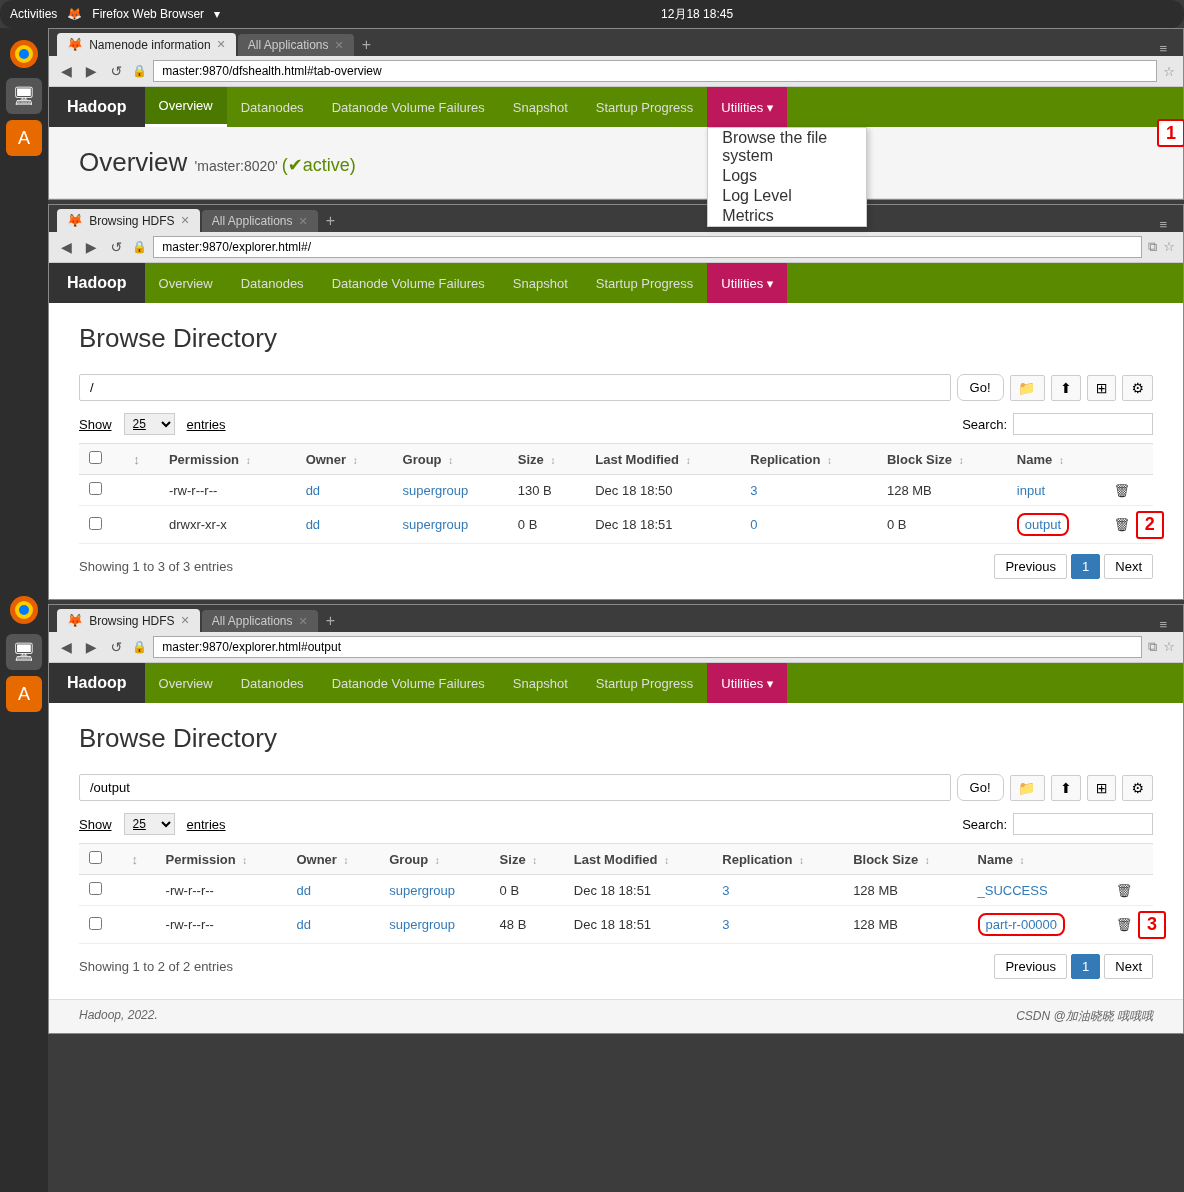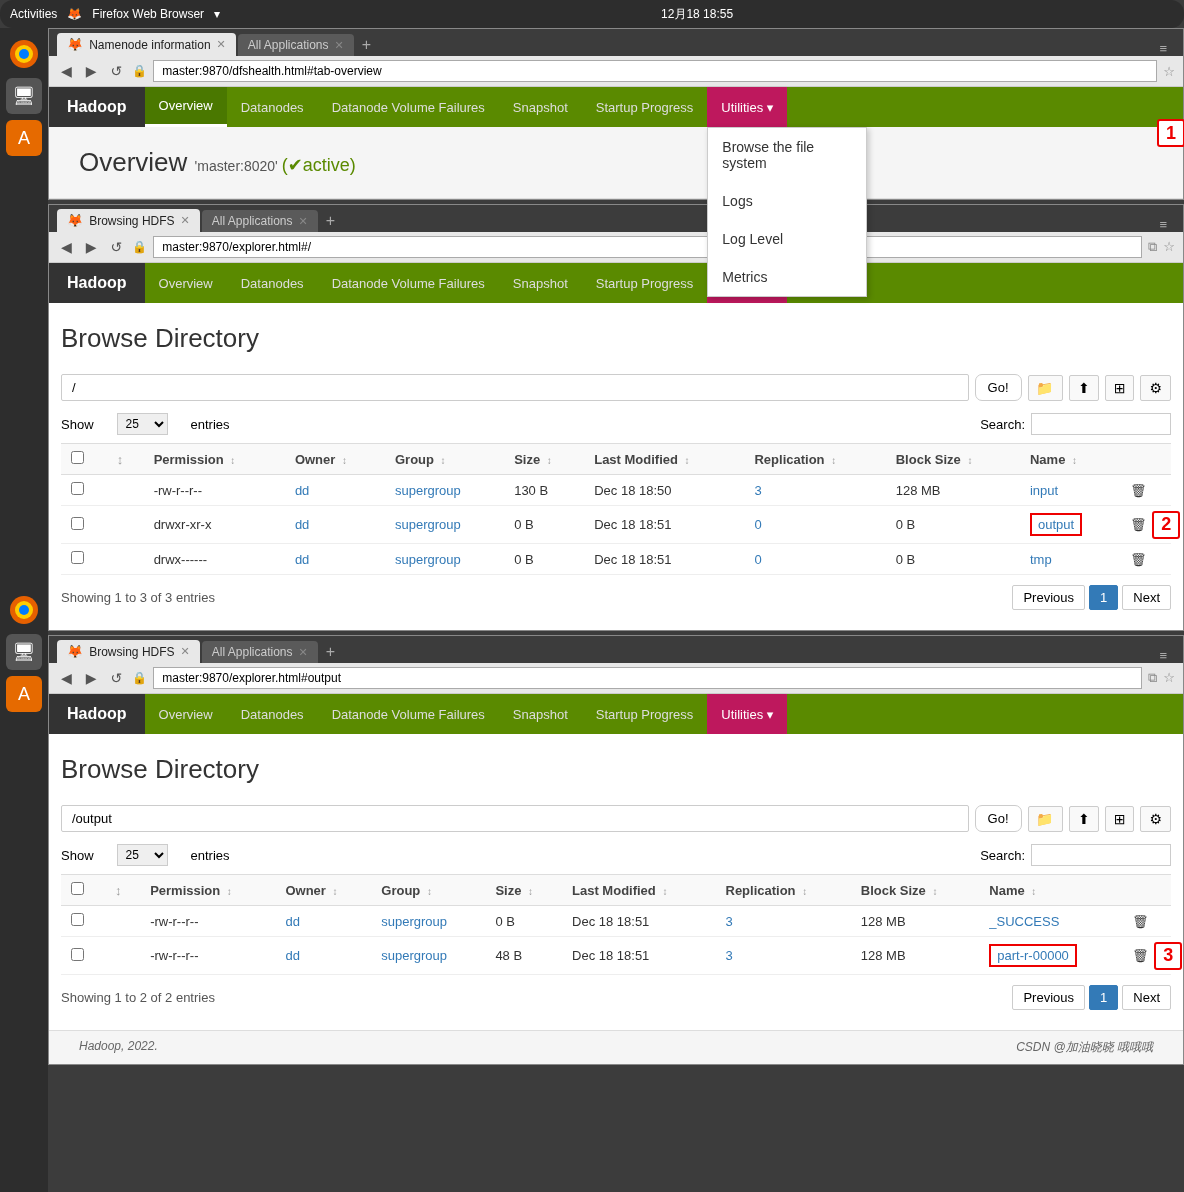--- a/index.html
+++ b/index.html
@@ -161,24 +161,24 @@
     .dropdown-menu {
       position: absolute;
       top: 40px;
       background: #fff;
       border: 1px solid #ccc;
       box-shadow: 2px 2px 6px rgba(0,0,0,0.2);
       min-width: 160px;
       z-index: 100;
     }
     .dropdown-item {
-      padding: 11px 14px;
+      padding: 1px 14px;
       cursor: pointer;
       color: #333;
-      font-size: 14px;
+      font-size: 16px;
     }
     .dropdown-item.active-item { background: #fff; font-weight: normal; }
 
     
     .annotation-number {
       position: absolute;
       background: #fff;
       border: 2px solid #e00;
       color: #e00;
       font-size: 18px;
@@ -205,21 +205,21 @@
     }
     .overview-title {
       font-size: 26px;
       font-weight: 300;
       color: #333;
     }
     .overview-title .host { color: #555; font-size: 14px; }
     .overview-title .active-badge { color: #5a8a00; font-size: 18px; }
 
     
-    .dir-browser { padding: 20px 12px; background: #fff; }
+    .dir-browser { padding: 20px 30px; background: #fff; }
 
     .path-row {
       display: flex;
       align-items: center;
       gap: 6px;
       margin-bottom: 12px;
     }
     .path-input {
       flex: 1;
       border: 1px solid #ccc;
@@ -247,21 +247,22 @@
     .table-controls {
       display: flex;
       justify-content: space-between;
       align-items: center;
       margin-bottom: 8px;
       font-size: 13px;
     }
     .show-entries {
       display: flex;
       align-items: center;
-      gap: 23px;
+      gap: 12px;
+      text-decoration: underline;
     }
     .entries-select {
       border: 1px solid #ccc;
       padding: 2px 4px;
       font-size: 12px;
     }
     .search-box {
       display: flex;
       align-items: center;
       gap: 6px;
@@ -317,21 +318,21 @@
     .page-btn.active-page {
       background: #337ab7;
       color: #fff;
       border-color: #337ab7;
     }
 
     
     .highlighted-name {
       border: 2px solid #e00;
       padding: 2px 6px;
-      border-radius: 0;
+      border-radius: 8px;
       color: #337ab7;
       display: inline-block;
     }
 
     .footer-bar {
       background: #f5f5f5;
       padding: 8px 30px;
       font-size: 12px;
       color: #666;
       display: flex;
@@ -347,21 +348,21 @@
 <body>
 
 <div class="os-taskbar">
   <div class="os-taskbar-left">
     <span>Activities</span>
     <span>🦊</span>
     <span>Firefox Web Browser</span>
     <span>▾</span>
   </div>
   <div class="os-taskbar-center">
-    <span>12月18 18:55</span>
+    <span>12月18 18:45</span>
   </div>
   <div class="os-taskbar-right"></div>
 </div>
 
 <div class="layout">
 
   <div class="sidebar">
     <div class="sidebar-icon firefox" style="margin-top:4px;">
       <svg width="32" height="32" viewBox="0 0 32 32">
         <circle cx="16" cy="16" r="14" fill="#e66000"></circle>
@@ -558,33 +559,20 @@
               <td><a href="#">supergroup</a></td>
               <td>0 B</td>
               <td>Dec 18 18:51</td>
               <td><a href="#">0</a></td>
               <td>0 B</td>
               <td style="position:relative;">
                 <span class="highlighted-name">output</span>
                 
                 <span class="annotation-number" style="position:absolute; right:-60px; top:50%; transform:translateY(-50%); z-index:10;">2</span>
               </td>
-              <td>🗑</td>
-            </tr>
-            <tr>
-              <td><input type="checkbox" style=""></td>
-              <td></td>
-              <td>drwx------</td>
-              <td><a href="#">dd</a></td>
-              <td><a href="#">supergroup</a></td>
-              <td>0 B</td>
-              <td>Dec 18 18:51</td>
-              <td><a href="#">0</a></td>
-              <td>0 B</td>
-              <td><a href="#">tmp</a></td>
               <td>🗑</td>
             </tr>
           </tbody>
         </table>
 
         <div class="pagination">
           <span class="pagination-info">Showing 1 to 3 of 3 entries</span>
           <div class="pagination-btns">
             <button class="page-btn">Previous</button>
             <button class="page-btn active-page">1</button>

